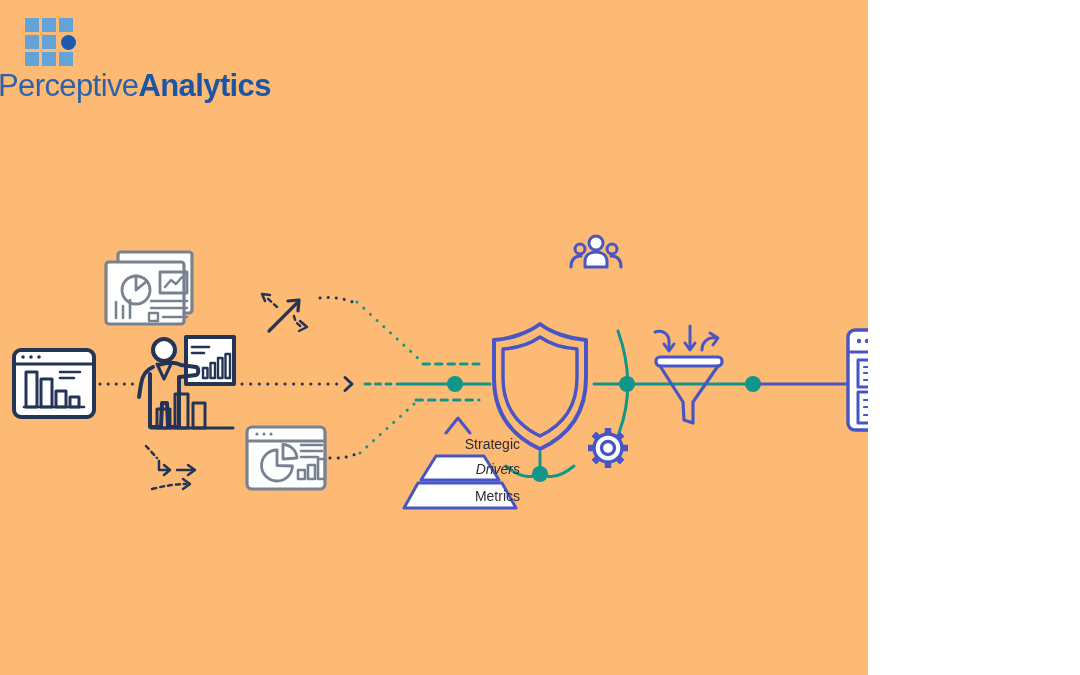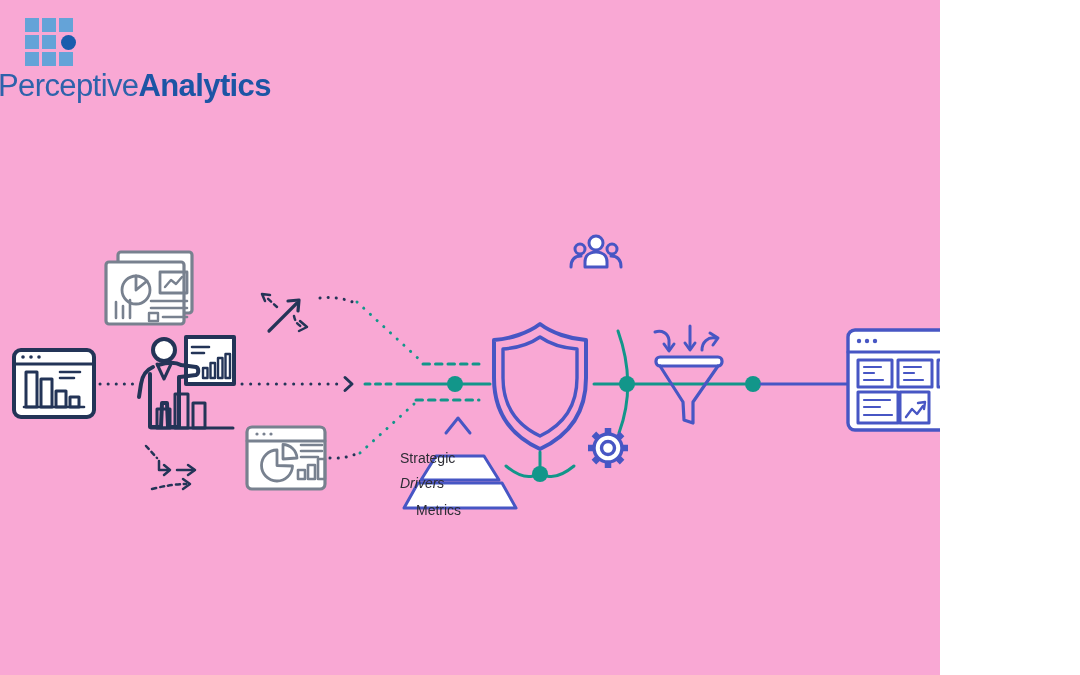--- a/index.html
+++ b/index.html
@@ -1,32 +1,32 @@
 <!DOCTYPE html>
 <html><head>
 <meta charset="utf-8">
 <style>
   html,body{margin:0;padding:0;background:#fff;}
-  .stage{position:relative;width:940px;height:675px;background:#f9a8d4;overflow:hidden;
+  .stage{position:relative;width:868px;height:675px;background:#fdba74;overflow:hidden;
          font-family:"Liberation Sans",sans-serif;}
   
   .logo{position:absolute;left:0;top:0;width:280px;height:110px;}
   .logo-grid{position:absolute;left:0;top:0;width:90px;height:70px;}
   .logo-sq{position:absolute;width:13.5px;height:13.5px;background:#64a3d8;}
   .logo-circle{position:absolute;left:61px;top:34.5px;width:15px;height:15px;border-radius:50%;background:#1a5cad;}
   .logo-text{position:absolute;left:-2px;top:68px;font-size:31px;letter-spacing:-0.6px;white-space:nowrap;}
   .logo-text .reg{color:#2d62ab;font-weight:400;}
   .logo-text .bold{color:#1c55a5;font-weight:700;}
   
   .diagram{position:absolute;left:0;top:0;width:1080px;height:675px;}
-  .pyr-label{position:absolute;width:120px;text-align:left;color:#2c2c34;
-             font-size:14px;font-weight:500;margin-top:14px;}
+  .pyr-label{position:absolute;width:120px;text-align:right;color:#2c2c34;
+             font-size:14px;font-weight:500;}
   .lbl-strategic{left:400px;top:436px;}
   .lbl-drivers{left:400px;top:461px;font-style:italic;}
-  .lbl-metrics{left:416px;top:488px;}
+  .lbl-metrics{left:400px;top:488px;}
 </style>
 </head>
 <body>
 
 <div class="stage">
 
   <div class="logo">
     <div class="logo-grid">
       <div class="logo-sq" style="left:25px;top:18px"></div>
       <div class="logo-sq" style="left:42px;top:18px"></div>

